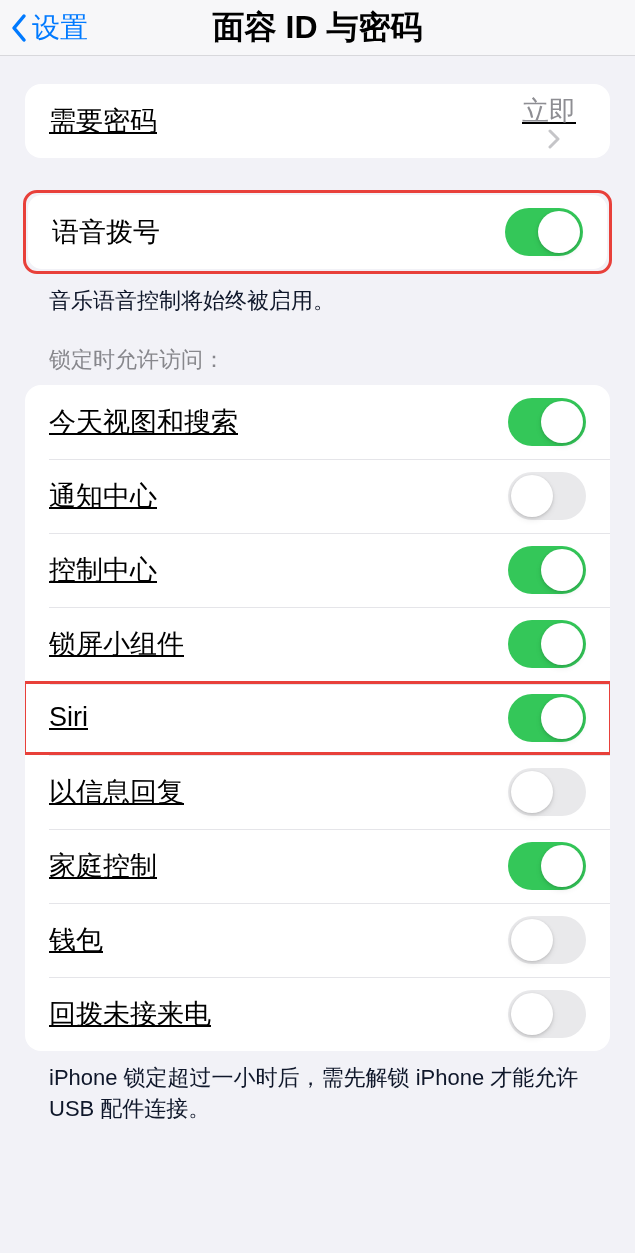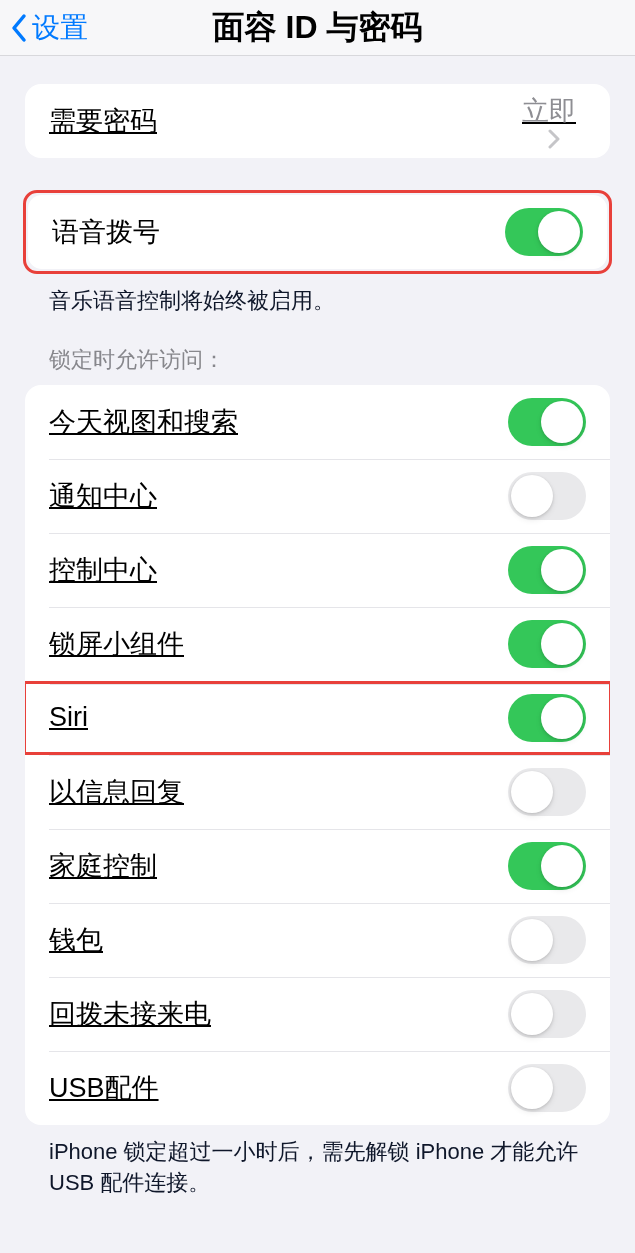--- a/index.html
+++ b/index.html
@@ -249,24 +249,18 @@
           <div class="toggle toggle-off">
             <div class="toggle-knob"></div>
           </div>
         </div>
         <div class="row">
           <span class="row-label">回拨未接来电</span>
           <div class="toggle toggle-off">
             <div class="toggle-knob"></div>
           </div>
         </div>
-        <div class="row">
-          <span class="row-label">USB配件</span>
-          <div class="toggle toggle-off">
-            <div class="toggle-knob"></div>
-          </div>
-        </div>
       </div>
   </div>
 
   <div class="footer-text" style="margin-left:49px; margin-right:49px;">iPhone 锁定超过一小时后，需先解锁 iPhone 才能允许 USB 配件连接。</div>
 
 </div>
 
 </body></html>

